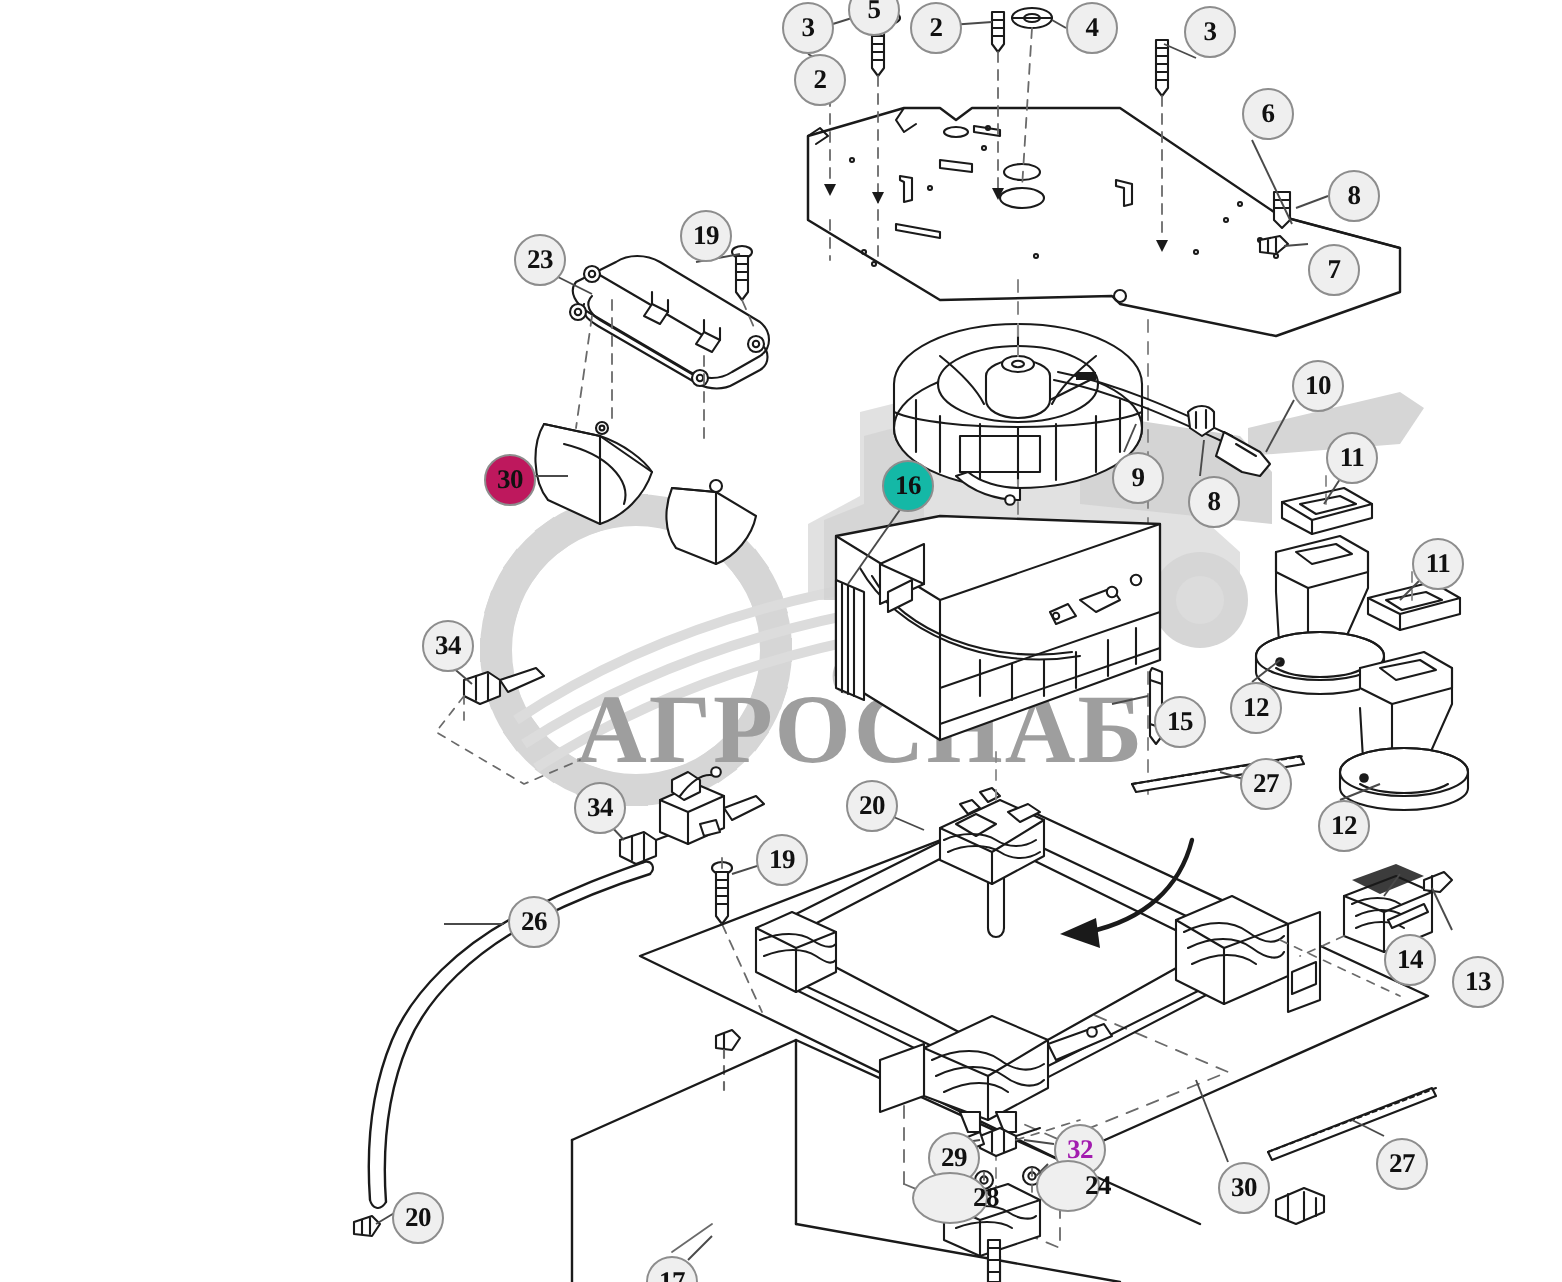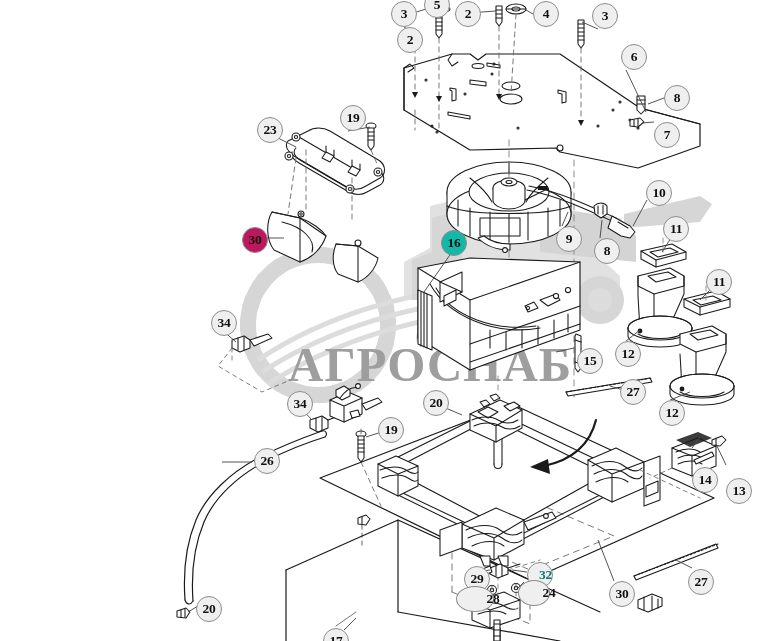--- a/index.html
+++ b/index.html
@@ -660,21 +660,21 @@
       </div>
       <div class="callout" style="left: 210px; top: 448px; background: rgb(239, 239, 239); border-color: rgb(141, 141, 141); color: rgb(17, 17, 17); margin-left: 44px;">
         <span>26</span>
       </div>
       <div class="callout" style="left: 726px; top: 465px; background: rgb(239, 239, 239); border-color: rgb(141, 141, 141); color: rgb(17, 17, 17); margin-top: 13px;">
         <span>13</span>
       </div>
       <div class="callout" style="left: 464px; top: 566px; background: rgb(239, 239, 239); border-color: rgb(141, 141, 141); color: rgb(17, 17, 17); text-align: center;">
         <span>29</span>
       </div>
-      <div class="callout" style="left: 527px; top: 562px; background: rgb(239, 239, 239); border-color: rgb(141, 141, 141); color: #0f766e; justify-content: flex-end;">
+      <div class="callout" style="left: 527px; top: 562px; background: rgb(239, 239, 239); border-color: rgb(141, 141, 141); color: #a21caf;">
         <span>32</span>
       </div>
       <div class="callout" style="left: 609px; top: 581px; background: rgb(239, 239, 239); border-color: rgb(141, 141, 141); color: rgb(17, 17, 17);">
         <span>30</span>
       </div>
       <div class="callout" style="left: 518px; top: 580px; background: rgb(239, 239, 239); border-color: rgb(141, 141, 141); color: rgb(17, 17, 17); padding-left: 30px;">
         <span>24</span>
       </div>
       <div class="callout" style="left: 456px; top: 586px; background: rgb(239, 239, 239); border-color: rgb(141, 141, 141); color: rgb(17, 17, 17); padding-left: 36px;">
         <span>28</span>

